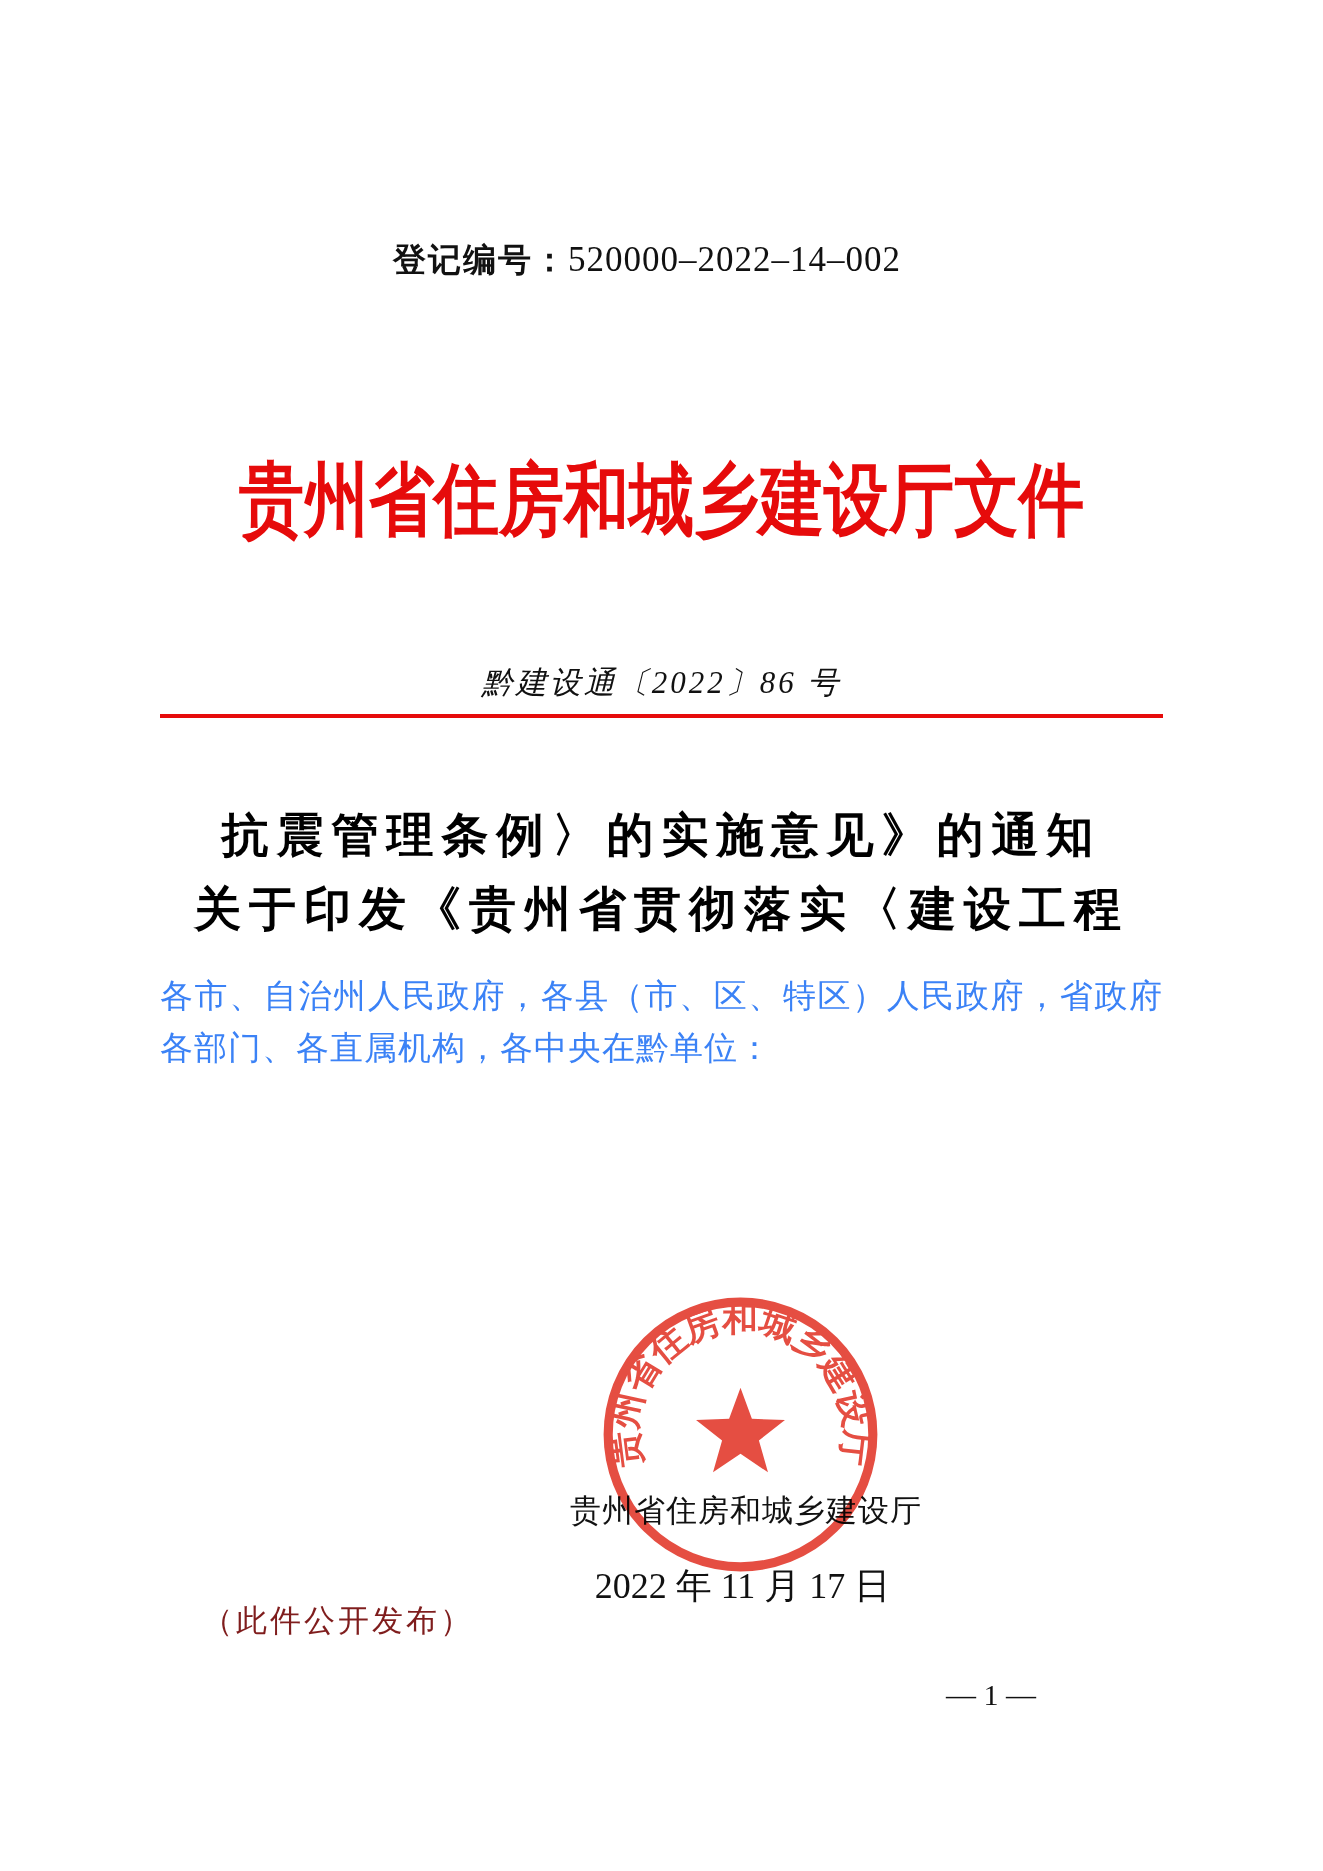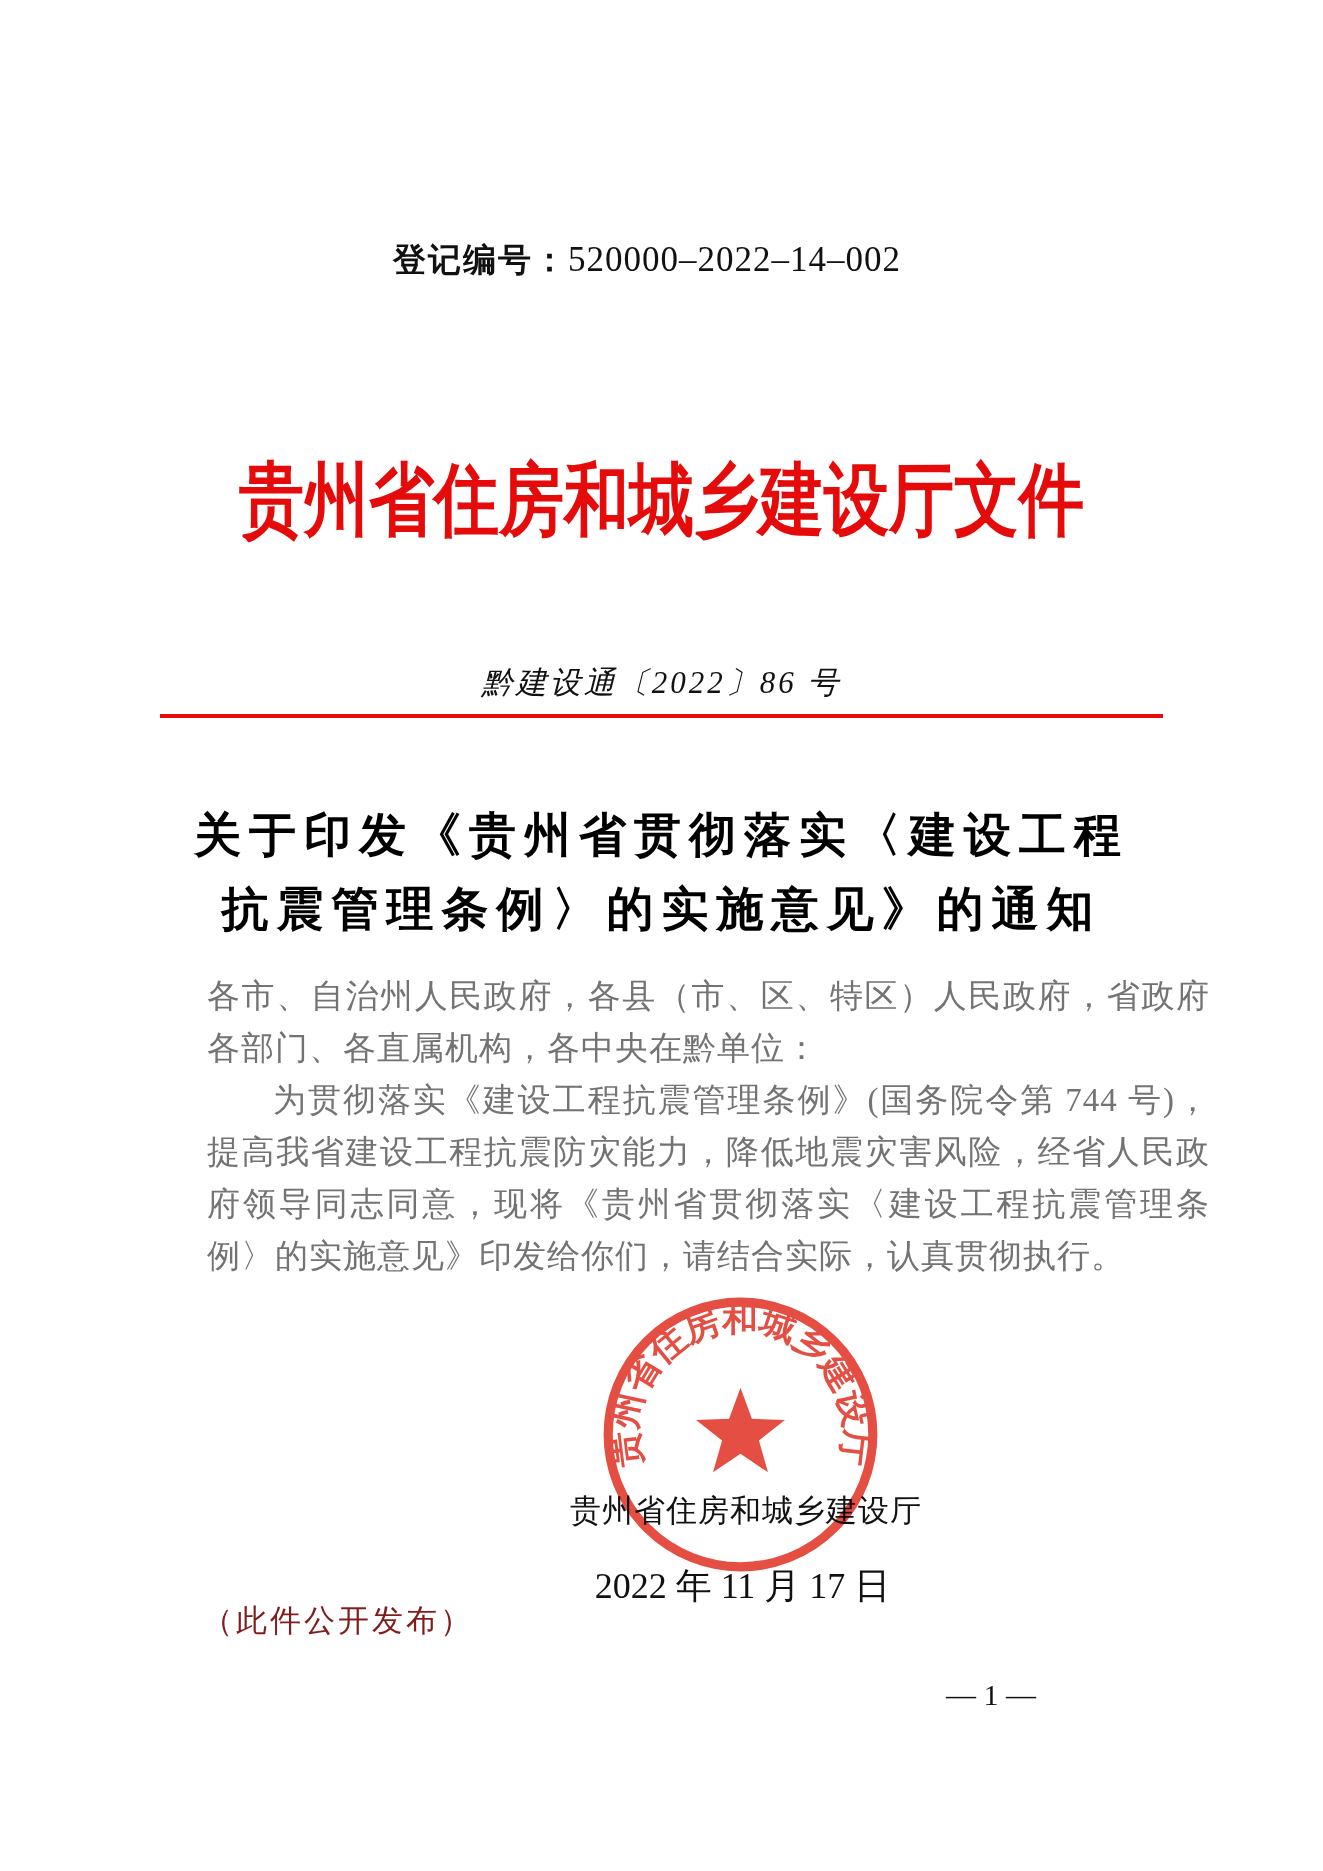--- a/index.html
+++ b/index.html
@@ -88,22 +88,21 @@
 
   .body-text {
     position: absolute;
     top: 970px;
     left: 160px;
     width: 1003px;
     font-size: 33px;
     line-height: 52px;
     letter-spacing: 1px;
     text-align: justify;
-    color: #737373;
-    margin-left: 47px;
+    color: #3b82f6;
   }
   .body-text p.para { text-indent: 2em; }
 
   .seal-wrap {
     position: absolute;
     left: 598px;
     top: 1292px;
     width: 285px;
     height: 285px;
     opacity: 0.82;
@@ -155,27 +154,26 @@
     <span class="reg-label">登记编号：</span><span class="reg-value">520000–2022–14–002</span>
   </div>
 
   <div class="red-header">贵州省住房和城乡建设厅文件</div>
 
   <div class="doc-number">黔建设通〔2022〕86 号</div>
 
   <div class="red-divider"></div>
 
   <div class="doc-title">
+    <div>抗震管理条例〉的实施意见》的通知</div>
     <div>关于印发《贵州省贯彻落实〈建设工程</div>
-    <div>抗震管理条例〉的实施意见》的通知</div>
   </div>
 
   <div class="body-text">
     <p class="salutation">各市、自治州人民政府，各县（市、区、特区）人民政府，省政府各部门、各直属机构，各中央在黔单位：</p>
-    <p class="para">为贯彻落实《建设工程抗震管理条例》(国务院令第 744 号)，提高我省建设工程抗震防灾能力，降低地震灾害风险，经省人民政府领导同志同意，现将《贵州省贯彻落实〈建设工程抗震管理条例〉的实施意见》印发给你们，请结合实际，认真贯彻执行。</p>
   </div>
 
   <div class="seal-wrap">
     <svg viewBox="0 0 280 280" xmlns="http://www.w3.org/2000/svg">
       <defs>
         <path id="sealArc" d="M 42.5 169.8 A 102 102 0 1 1 237.5 169.8" fill="none"></path>
       </defs>
       <circle class="seal-circle" cx="140" cy="140" r="130"></circle>
       <polygon class="seal-star" points="140,94 151.2,124.6 183.7,125.8 158.1,145.9 167,177.2 140,159 113,177.2 121.9,145.9 96.3,125.8 128.8,124.6"></polygon>
       <text class="seal-arc-text">

